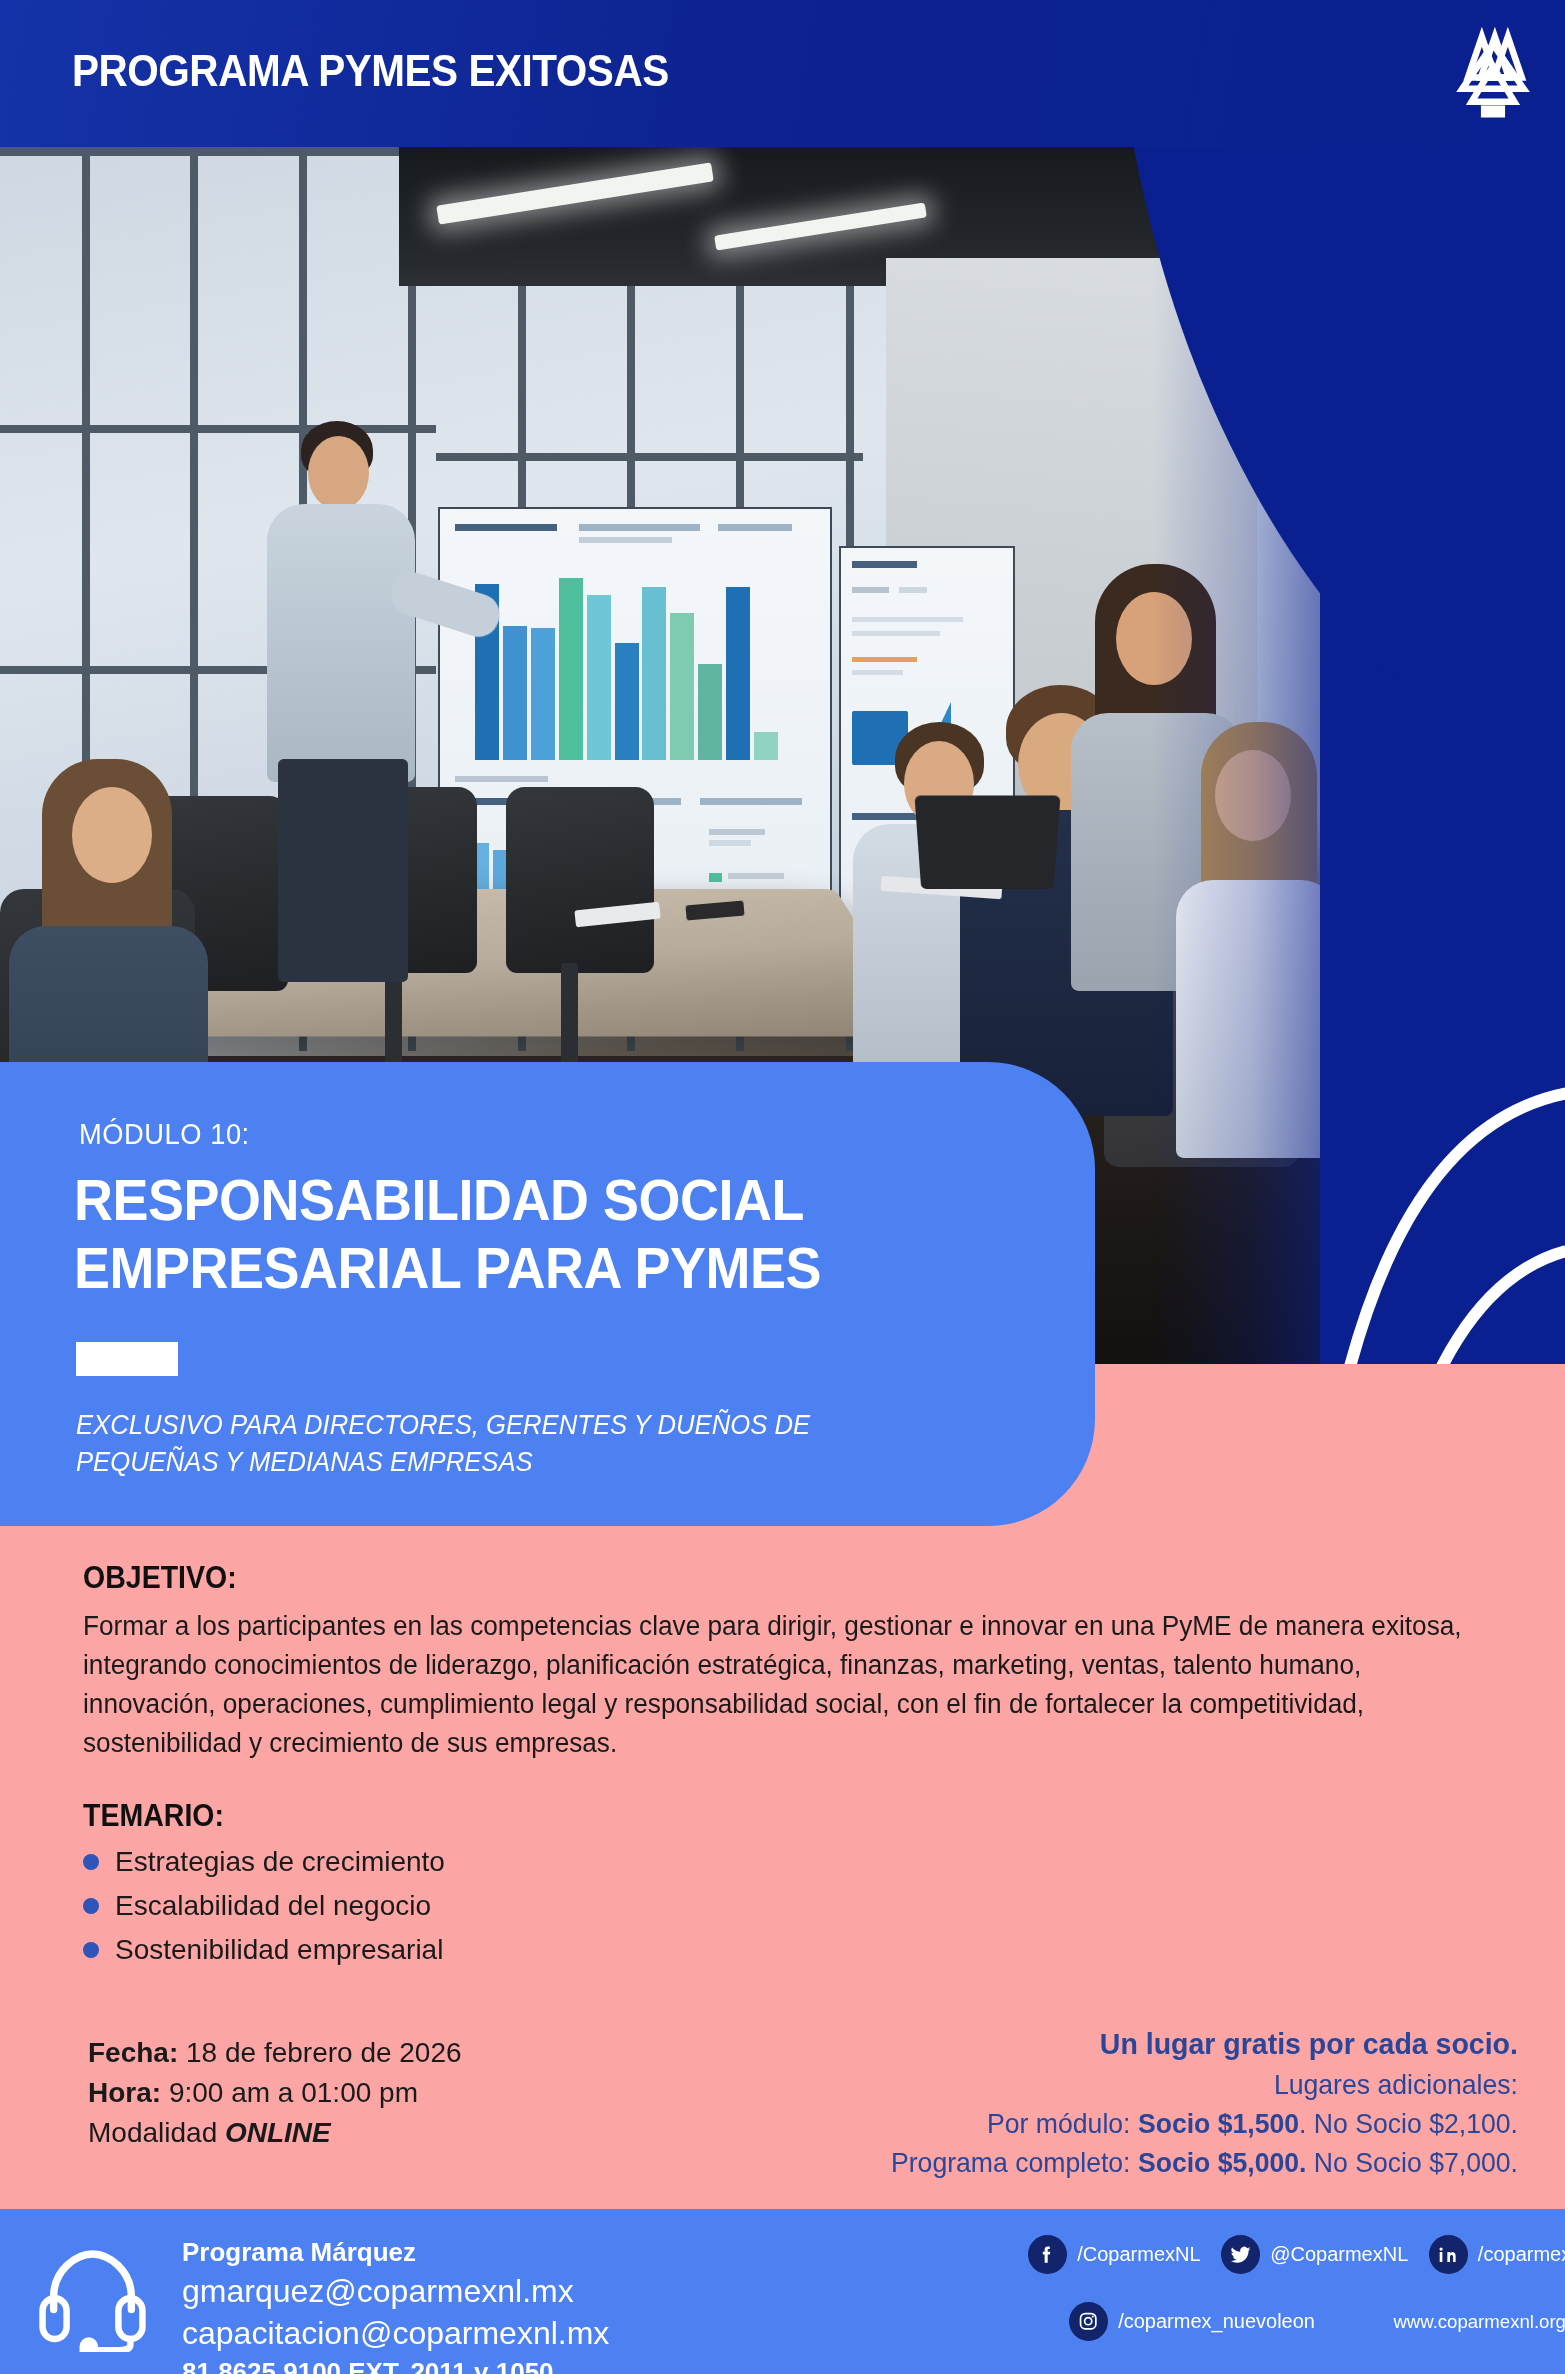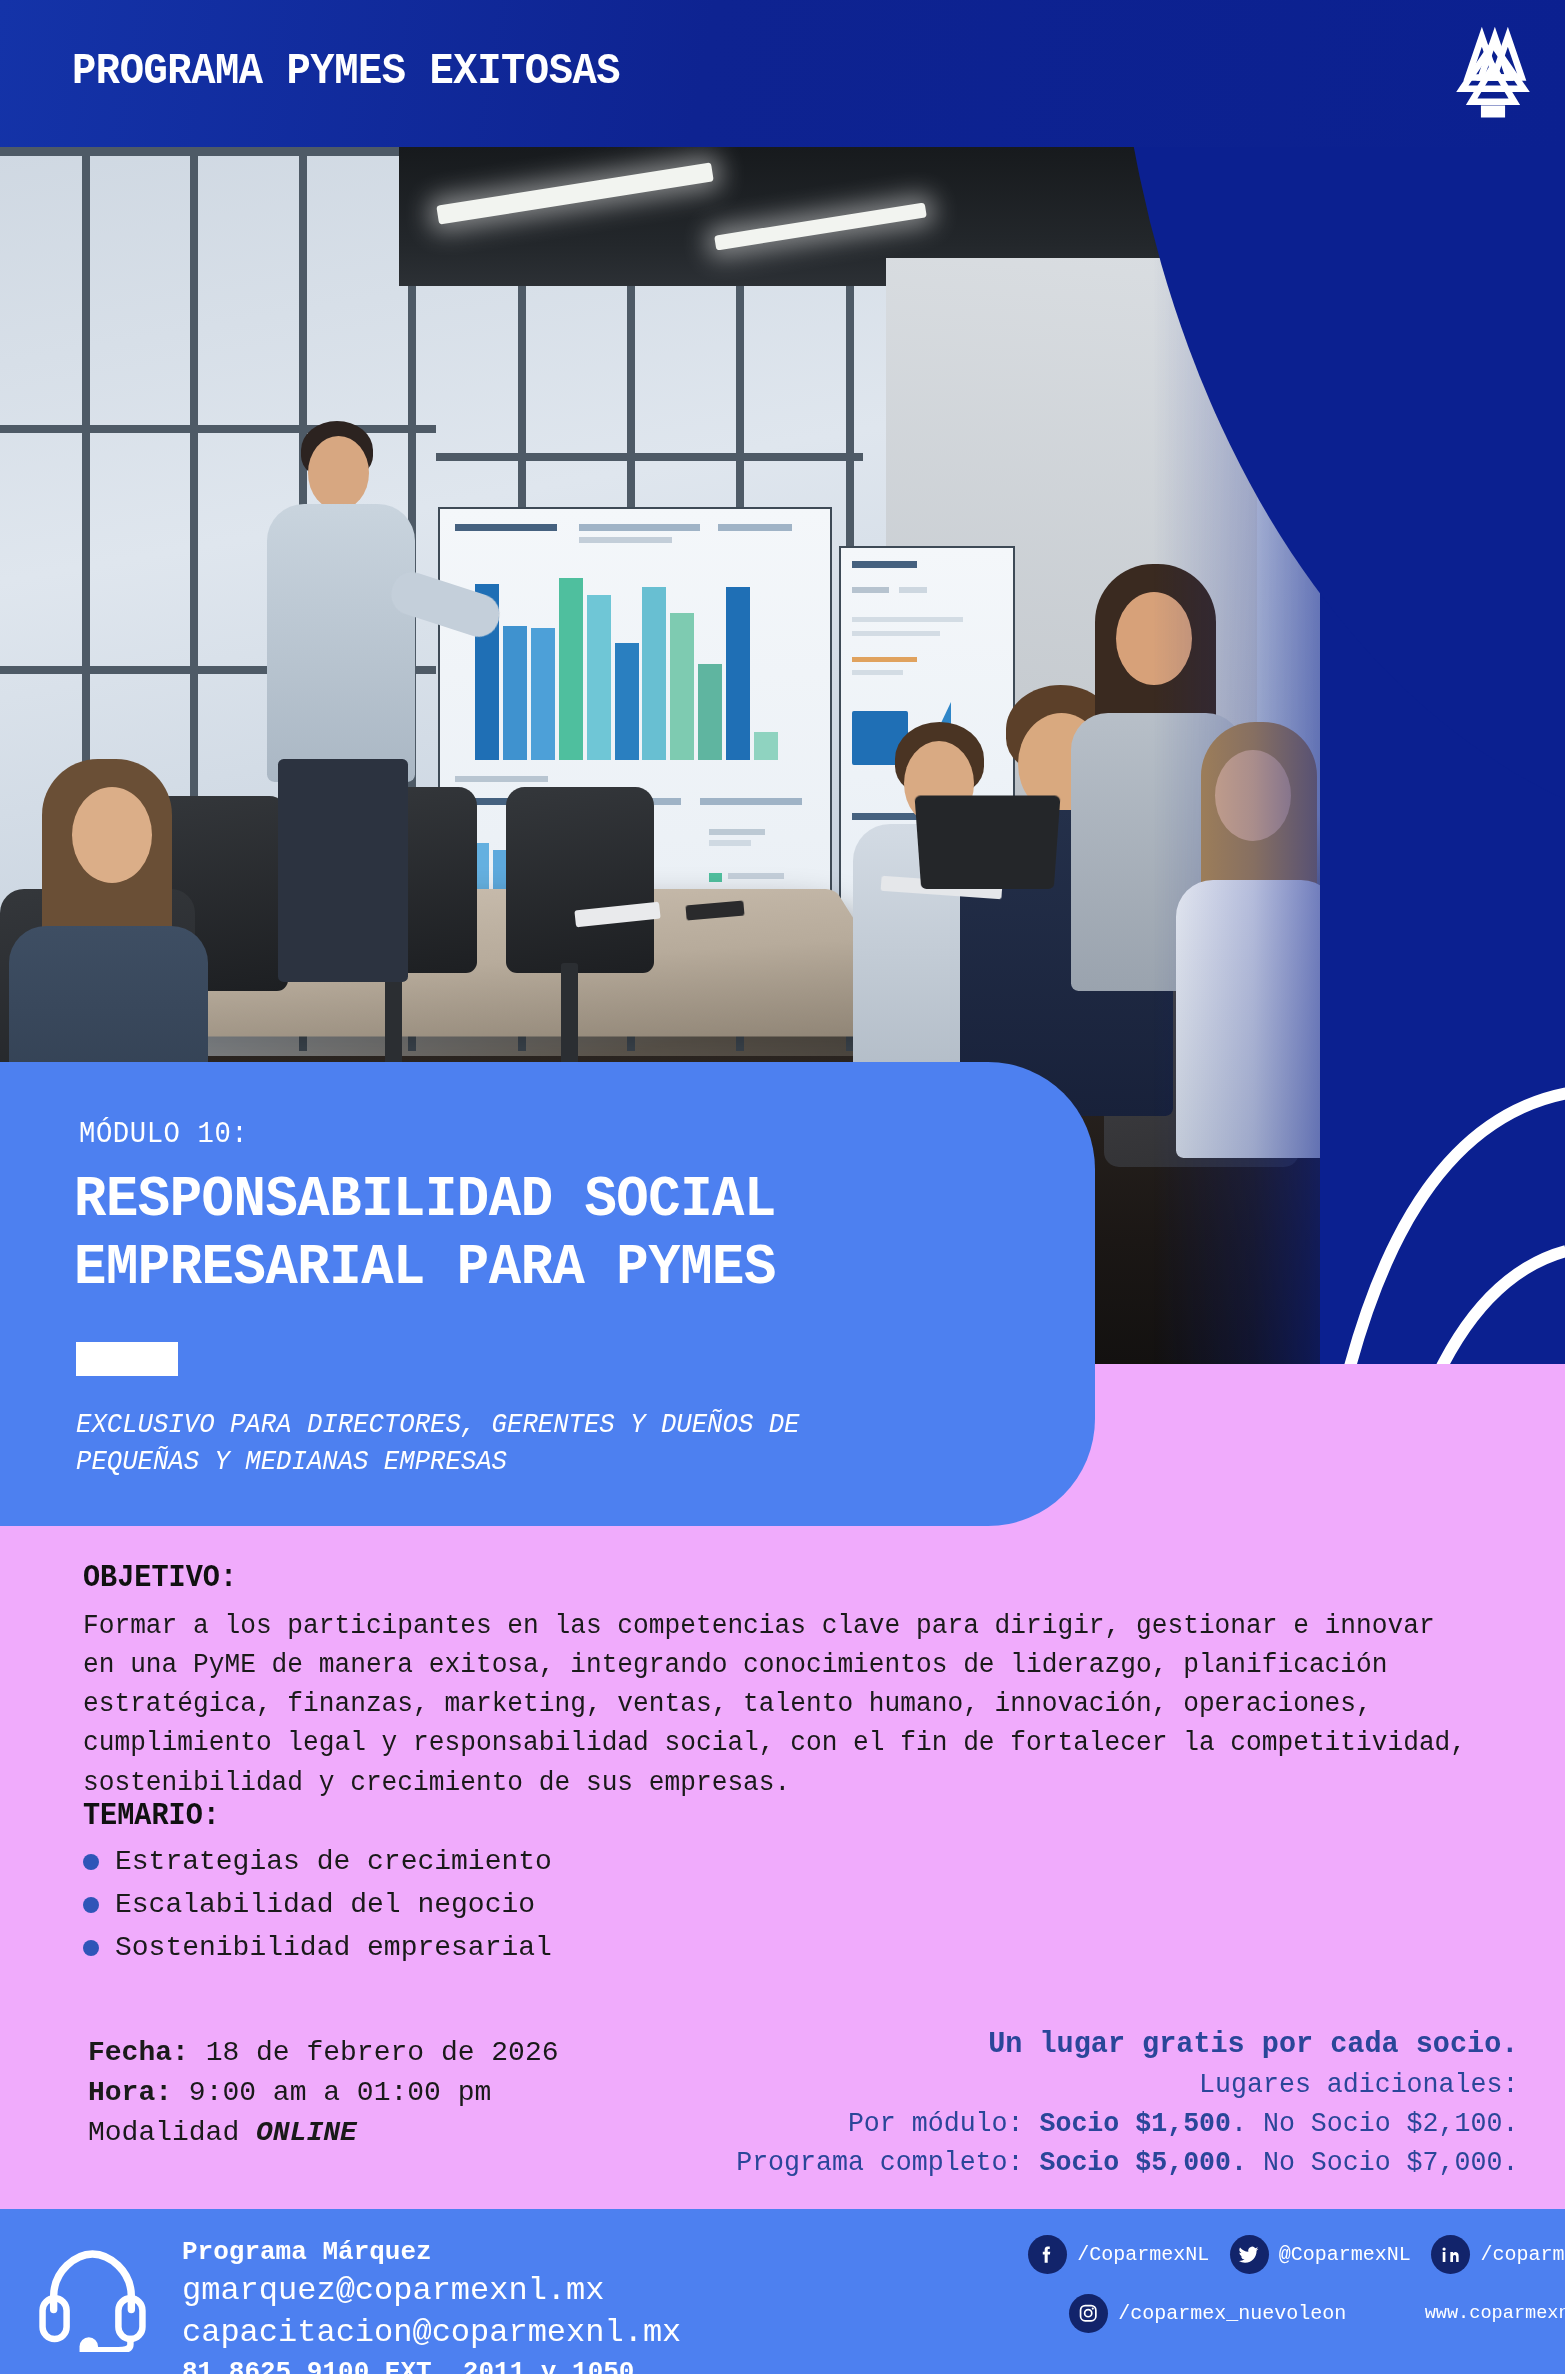--- a/index.html
+++ b/index.html
@@ -8,22 +8,21 @@
     background: #ffffff;
   }
   body {
     font-family: "Liberation Sans", sans-serif;
   }
   #poster {
     position: relative;
     width: 1566px;
     height: 2375px;
     overflow: hidden;
-    background: #f0abfc;
-    font-family: Liberation Mono, monospace;
+    background: #fca5a5;
   }
 
   
   .header {
     position: absolute;
     left: 0; top: 0;
     width: 1566px; height: 147px;
     background: linear-gradient(100deg, #1433A8 0%, #0E2391 45%, #0B2090 100%);
     z-index: 30;
   }
@@ -247,21 +246,21 @@
   .social { position: absolute; left: 1028px; top: 26px; width: 519px; }
   .s-row { display: flex; align-items: center; }
   .s-item { display: flex; align-items: center; gap: 10.2px; margin-right: 20.4px; }
   .s-circle {
     width: 39px; height: 39px; border-radius: 50%;
     background: #12246B;
     display: flex; align-items: center; justify-content: center;
     flex: none;
   }
   .s-label { font-size: 20px; color: #ffffff; white-space: nowrap; }
-  .s-row2 { display: flex; align-items: center; margin-top: 20px; margin-left: 41px; }
+  .s-row2 { display: flex; align-items: center; margin-top: 28px; margin-left: 41px; }
   .web { font-size: 18.6px; color: #ffffff; margin-left: 58px; white-space: nowrap; }
 </style>
 </head>
 <body>
 
 <div id="poster">
 
   <div class="hero">
     <div class="hero-photo">
       <div class="sc-sky"></div>

